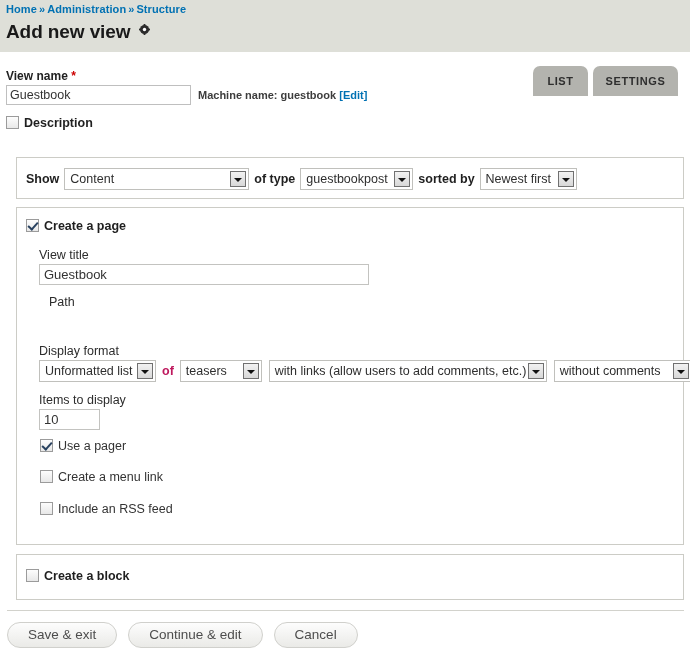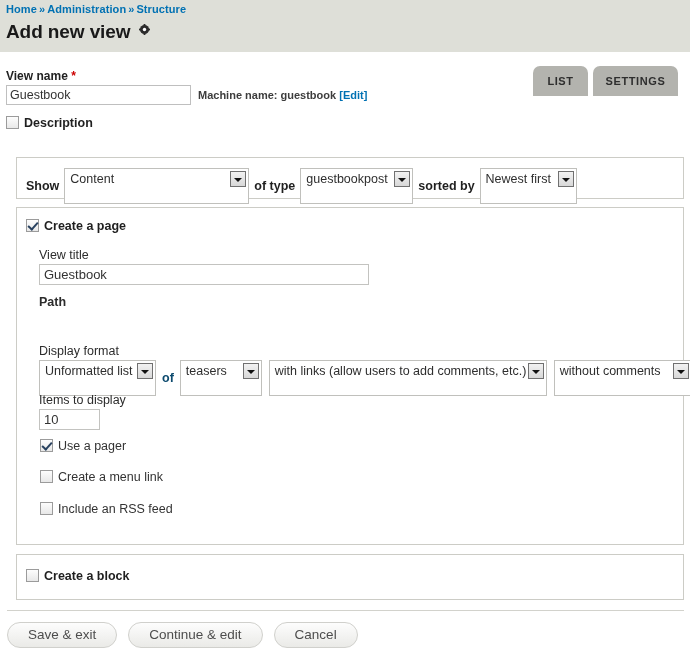--- a/index.html
+++ b/index.html
@@ -191,21 +191,21 @@
     color: #1f1f1f;
     font-size: 12.5px;
     vertical-align: middle;
     padding: 0 5px;
   }
 
   
   .sel {
     display: inline-block;
     position: relative;
-    height: 36px;
+    height: 22px;
     box-sizing: border-box;
     border: 1px solid #c0c0bc;
     background: #ffffff;
     vertical-align: middle;
     cursor: pointer;
   }
   .sel .txt {
     display: block;
     height: 20px;
     line-height: 20px;
@@ -250,21 +250,21 @@
     font-family: "Liberation Sans", sans-serif;
     font-size: 13px;
     color: #333333;
     padding: 1px 4px;
     outline: none;
   }
 
   #lbl-page-title { left: 22px; top: 40px; }
   #inp-page-title { left: 22px; top: 56px; width: 330px; }
 
-  #lbl-path { left: 22px; top: 87px; font-weight: bold; }
+  #lbl-path { left: 32px; top: 87px; }
   #path-row { position: absolute; left: 22px; top: 104px; }
   #path-proto {
     display: inline-block;
     font-size: 12.5px;
     color: #2c2c2c;
     vertical-align: middle;
   }
   #path-redacted {
     display: inline-block;
     width: 123px;
@@ -291,21 +291,21 @@
   }
 
   #lbl-display-format { left: 22px; top: 136px; }
   #display-format-row { position: absolute; left: 22px; top: 152px; white-space: nowrap; }
   #df-sel-1 { width: 117px; }
   #df-sel-2 { width: 82px; }
   #df-sel-3 { width: 278px; }
   #df-sel-4 { width: 138px; }
   .df-of {
     font-weight: bold;
-    color: #0c4a6e;
+    color: #be185d;
     font-size: 12.5px;
     vertical-align: middle;
     padding: 0 6px;
   }
 
   #lbl-items { left: 22px; top: 185px; }
   #inp-items { left: 22px; top: 201px; width: 61px; }
 
   #cb-use-pager   { position: absolute; left: 23px; top: 231px; }
   #cb-menu-link   { position: absolute; left: 23px; top: 262px; }

